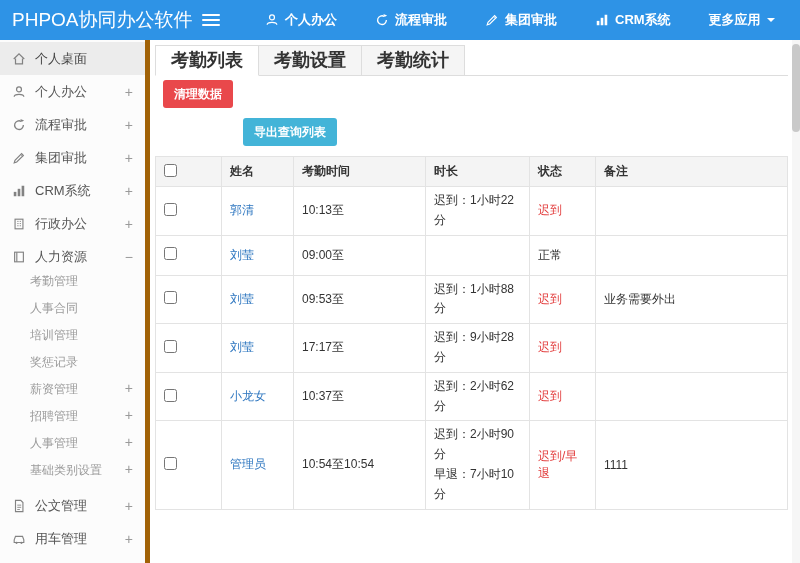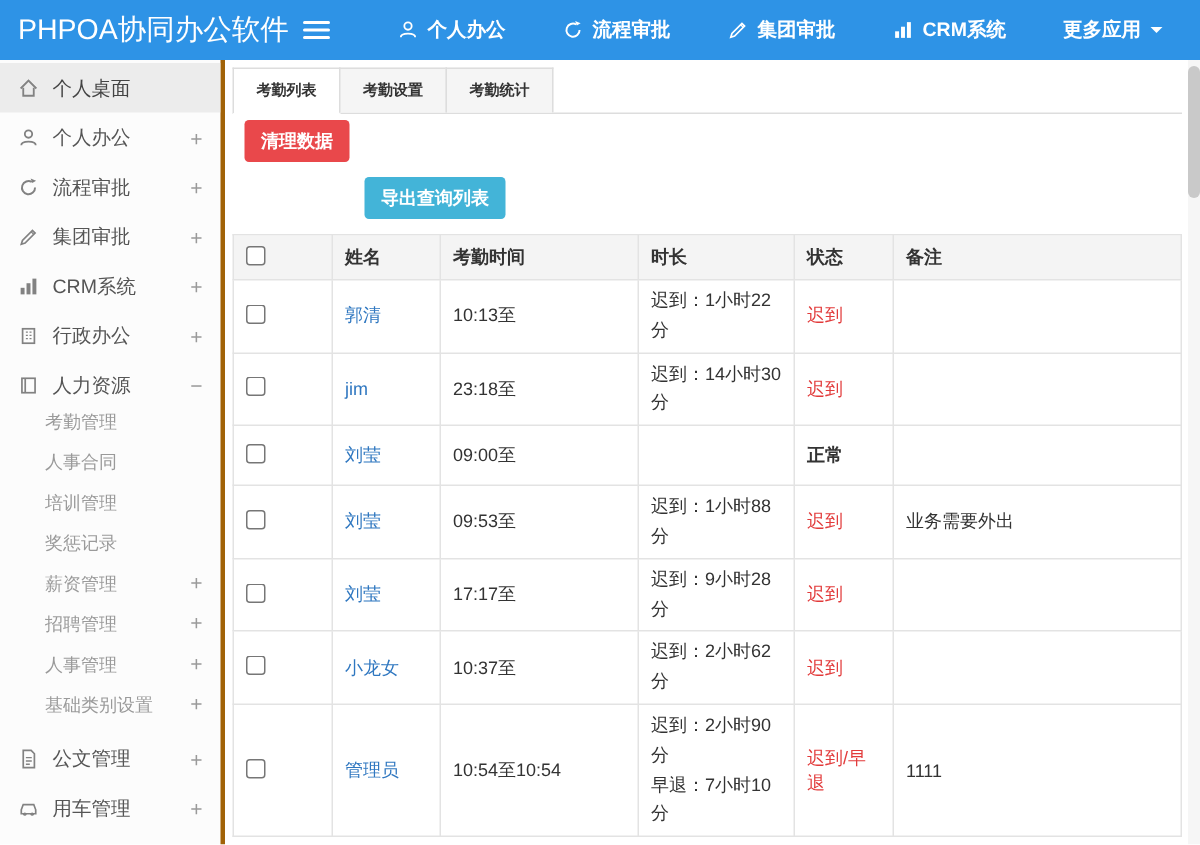--- a/index.html
+++ b/index.html
@@ -20,32 +20,32 @@
   .topbar-title{width:150px;padding-left:12px;font-size:19px;font-weight:normal;white-space:nowrap;}
   .hamburger{margin-left:52px;margin-right:26px;cursor:pointer;display:flex;flex-direction:column;gap:3px;}
   .hamburger span{display:block;width:18px;height:2px;background:#fff;border-radius:1px;}
   .topnav{display:flex;align-items:center;height:40px;}
   .topnav-item{display:flex;align-items:center;height:40px;padding:0 19px;font-size:13px;font-weight:bold;cursor:pointer;color:#fff;}
   .topnav-item .icon{display:inline-flex;margin-right:6px;color:#fff;}
   .caret{width:0;height:0;border:4px solid transparent;border-top-color:#fff;margin-left:6px;transform:translateY(2px);}
 
   
   .layout{display:flex;height:523px;}
-  .sidebar{width:150px;background:#fcfcfc;border-right:3px solid #a16207;overflow:hidden;padding-top:2px;}
+  .sidebar{width:150px;background:#fcfcfc;border-right:5px solid #a16207;overflow:hidden;padding-top:2px;}
   .side-item{height:33px;display:flex;align-items:center;padding:0 12px;font-size:13px;color:#555;cursor:pointer;}
   .side-item.active{background:#ececec;color:#444;}
   .side-item .icon{display:inline-flex;width:15px;margin-right:8px;color:#828282;}
   .pm{margin-left:auto;color:#9a9a9a;font-size:14px;line-height:1;}
   .side-child{height:27px;display:flex;align-items:flex-start;padding:0 12px 0 30px;font-size:12px;color:#9a9a9a;cursor:pointer;}
 
   .main{flex:1;background:#fff;padding:0 12px 0 5px;overflow:hidden;}
 
   
   .tabs-bar{margin-top:5px;display:flex;border-bottom:1px solid #ddd;}
-  .tab{padding:0 15px;height:30px;line-height:29px;font-size:10px;font-weight:bold;color:#333;
+  .tab{padding:0 15px;height:30px;line-height:29px;font-size:18px;font-weight:bold;color:#333;
        background:#f5f5f5;border:1px solid #ddd;border-bottom:none;margin-right:-1px;cursor:pointer;}
   .tab.active{background:#fff;margin-bottom:-1px;border-bottom:1px solid #fff;height:31px;}
 
   
   .filter-row{display:flex;align-items:center;padding:9px 0 8px 8px;font-size:12px;color:#333;}
   .flabel{font-size:12px;color:#333;}
   .name-input{width:175px;height:27px;border:1px solid #ccc;margin-left:6px;padding:0 6px;font-size:12px;color:#333;}
   .date-label{margin-left:28px;}
   .date-input{width:78px;height:27px;border:1px solid #ccc;background:#eceaea;margin-left:6px;padding:0 6px;font-size:12px;}
   .to-label{margin:0 10px;}
@@ -59,21 +59,21 @@
   .btn-export{background:var(--export-teal);height:28px;padding:0 11px;margin-top:38px;}
 
   
   .att-table{width:100%;border-collapse:collapse;font-size:12px;color:#333;table-layout:fixed;}
   .att-table th,.att-table td{border:1px solid #e3e3e3;padding:4px 8px;text-align:left;vertical-align:middle;overflow:hidden;}
   .att-table thead th{background:#f4f4f4;height:30px;font-weight:bold;color:#333;}
   .att-table tbody td{height:40px;}
   .cb-cell input{width:13px;height:13px;cursor:pointer;}
   .name-link{color:var(--link-blue);text-decoration:none;cursor:pointer;}
   .status-red{color:var(--status-red);}
-  .status-normal{color:#333;font-weight:bold;}
+  .status-normal{color:#333;}
   .dur-line{line-height:1.65;}
 
   
   .scrollbar{position:absolute;top:40px;right:0;width:8px;height:523px;background:#f6f6f6;}
   .scroll-thumb{width:8px;height:88px;background:#c9c9c9;border-radius:4px;margin-top:4px;cursor:pointer;}
 </style>
 </head>
 <body>
 
 <div class="topbar">
@@ -289,30 +289,20 @@
             <td><a href="#" class="name-link">郭清</a></td>
             <td>10:13至</td>
             <td>
               <div class="dur-line">迟到：1小时22分</div>
             </td>
             <td><span class="status-red">迟到</span></td>
             <td></td>
           </tr>
           <tr>
             <td class="cb-cell"><input type="checkbox" style=""></td>
-            <td><a href="#" class="name-link">jim</a></td>
-            <td>23:18至</td>
-            <td>
-              <div class="dur-line">迟到：14小时30分</div>
-            </td>
-            <td><span class="status-red">迟到</span></td>
-            <td></td>
-          </tr>
-          <tr>
-            <td class="cb-cell"><input type="checkbox" style=""></td>
             <td><a href="#" class="name-link">刘莹</a></td>
             <td>09:00至</td>
             <td></td>
             <td><span class="status-normal">正常</span></td>
             <td></td>
           </tr>
           <tr>
             <td class="cb-cell"><input type="checkbox" style=""></td>
             <td><a href="#" class="name-link">刘莹</a></td>
             <td>09:53至</td>

